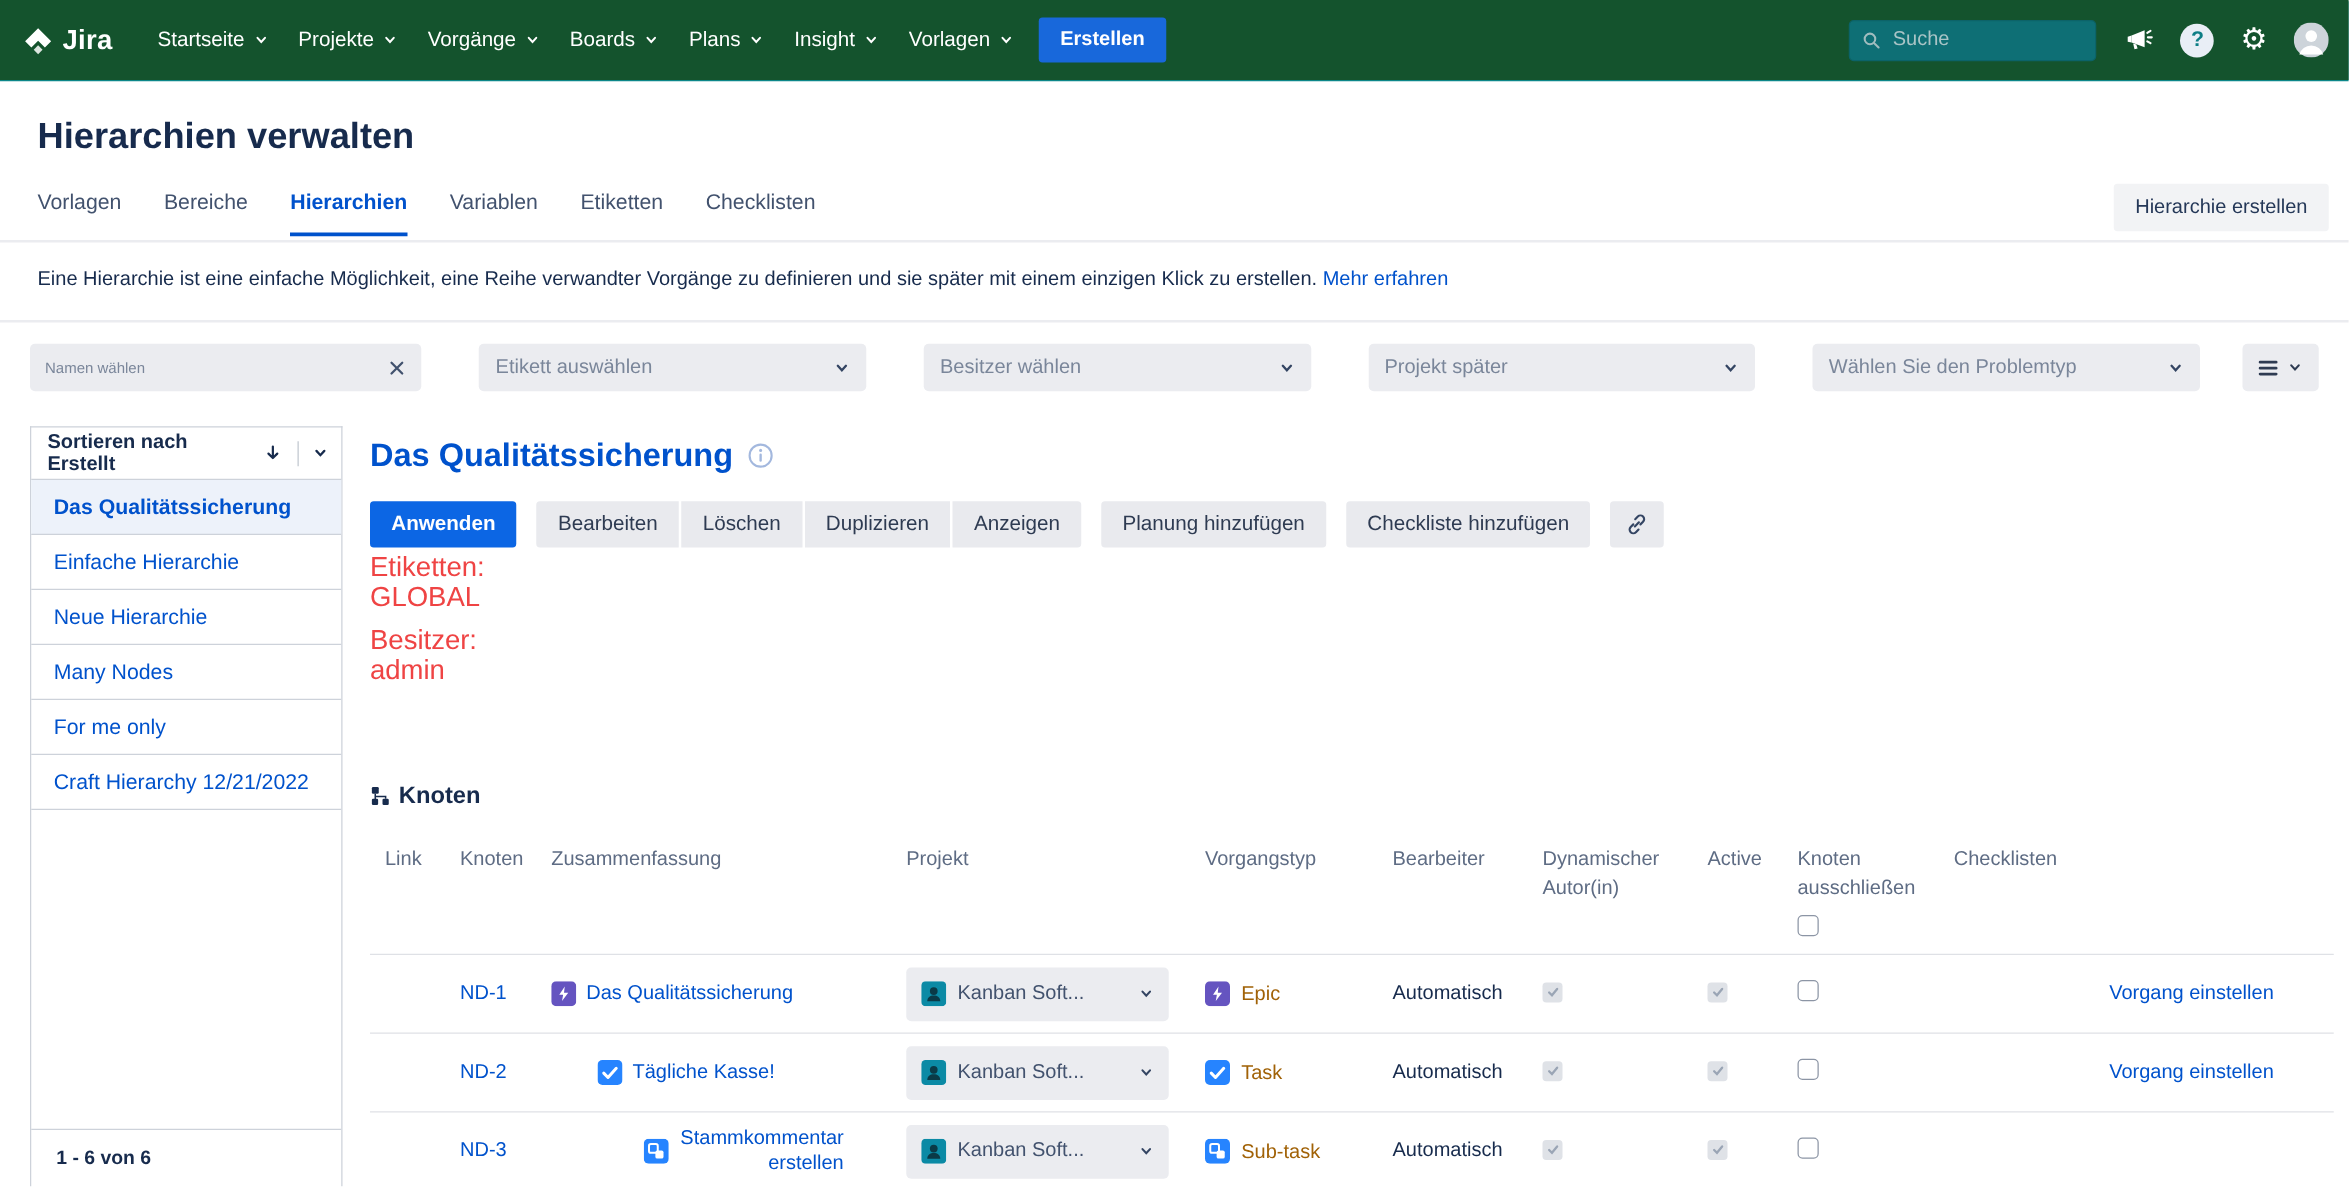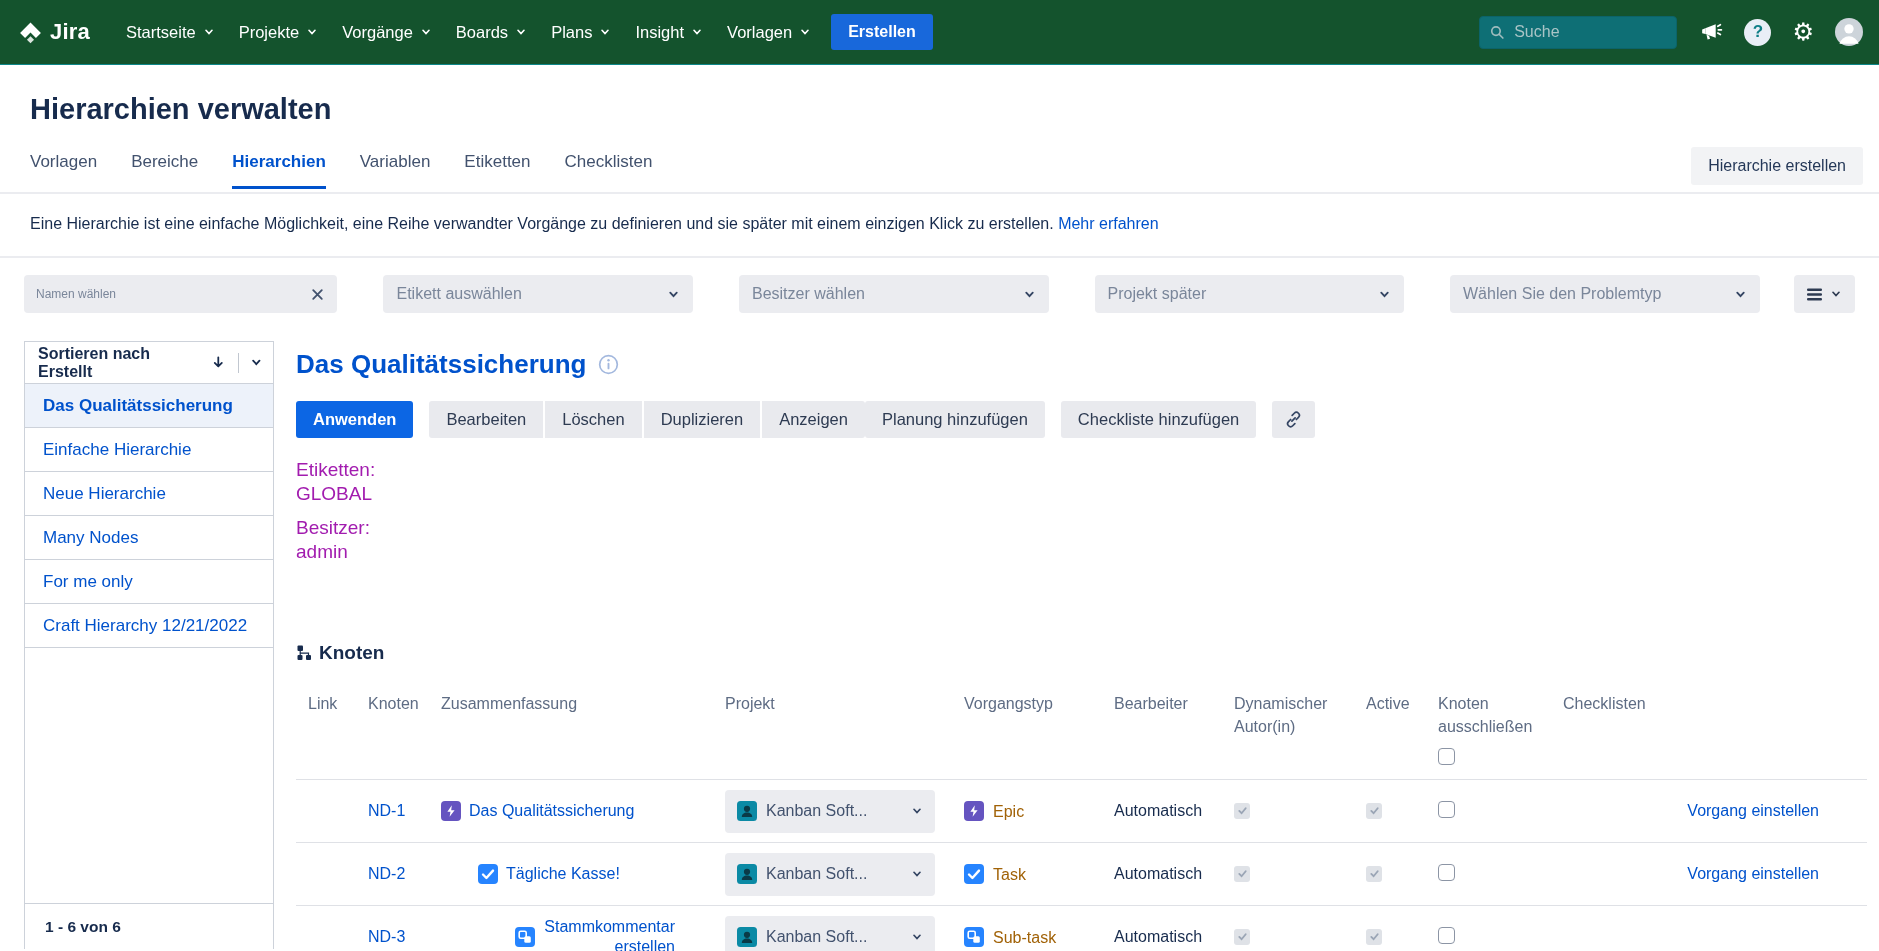--- a/index.html
+++ b/index.html
@@ -71,28 +71,28 @@
   .side-pagination{ border-top:1px solid #CDD2DA; height:46px; display:flex; align-items:center;
     padding-left:20px; font-size:15.5px; font-weight:bold; color:#172B4D; }
 
   .main{ flex:1; padding:8px 12px 0 22px; }
   .detail-title-row{ display:flex; align-items:center; gap:12px; }
   .detail-title{ font-size:26px; font-weight:bold; color:#0052CC; }
   .actions-row{ display:flex; align-items:center; margin-top:21px; }
   .btn{ height:37px; display:inline-flex; align-items:center; padding:0 17px; font-size:16.5px;
     border-radius:3px; background:#E9EAEE; color:#2E3B52; border:none; cursor:pointer; font-family:inherit; }
   .btn-primary{ background:#0C66E4; color:#fff; font-weight:bold; margin-right:16px; }
-  .btn-group{ display:flex; gap:2px; margin-right:0; }
+  .btn-group{ display:flex; gap:2px; margin-right:16px; }
   .btn-group .btn{ border-radius:0; }
   .btn-group .btn:first-child{ border-radius:3px 0 0 3px; }
   .btn-group .btn:last-child{ border-radius:0 3px 3px 0; }
   .btn-standalone{ margin-right:16px; }
   .icon-btn{ width:43px; padding:0; justify-content:center; }
 
-  .meta{ margin-top:20px; font-size:19px; line-height:24px; color:#a21caf; }
+  .meta{ margin-top:4px; font-size:22px; line-height:24px; color:#ef4444; }
   .meta-group + .meta-group{ margin-top:10px; }
 
   .nodes-title-row{ display:flex; align-items:center; gap:7px; margin-top:78px;
     font-size:19px; font-weight:bold; color:#172B4D; }
 
   
   .node-table{ margin-top:28px; }
   .t-head{ display:flex; align-items:flex-start; font-size:16px; color:#5E6C84;
     padding:0 0 14px 12px; border-bottom:1px solid #DFE1E6; line-height:23px; }
   .t-row{ display:flex; align-items:center; height:63px; border-bottom:1px solid #DFE1E6;

